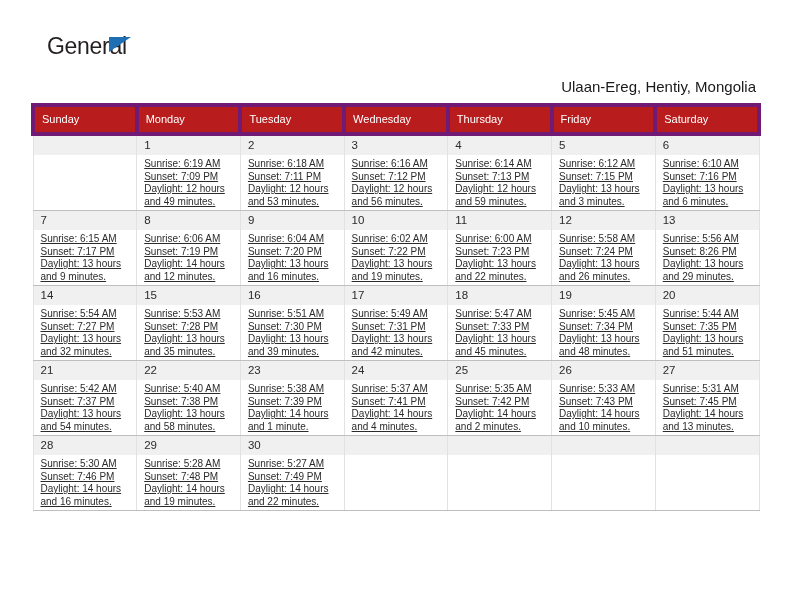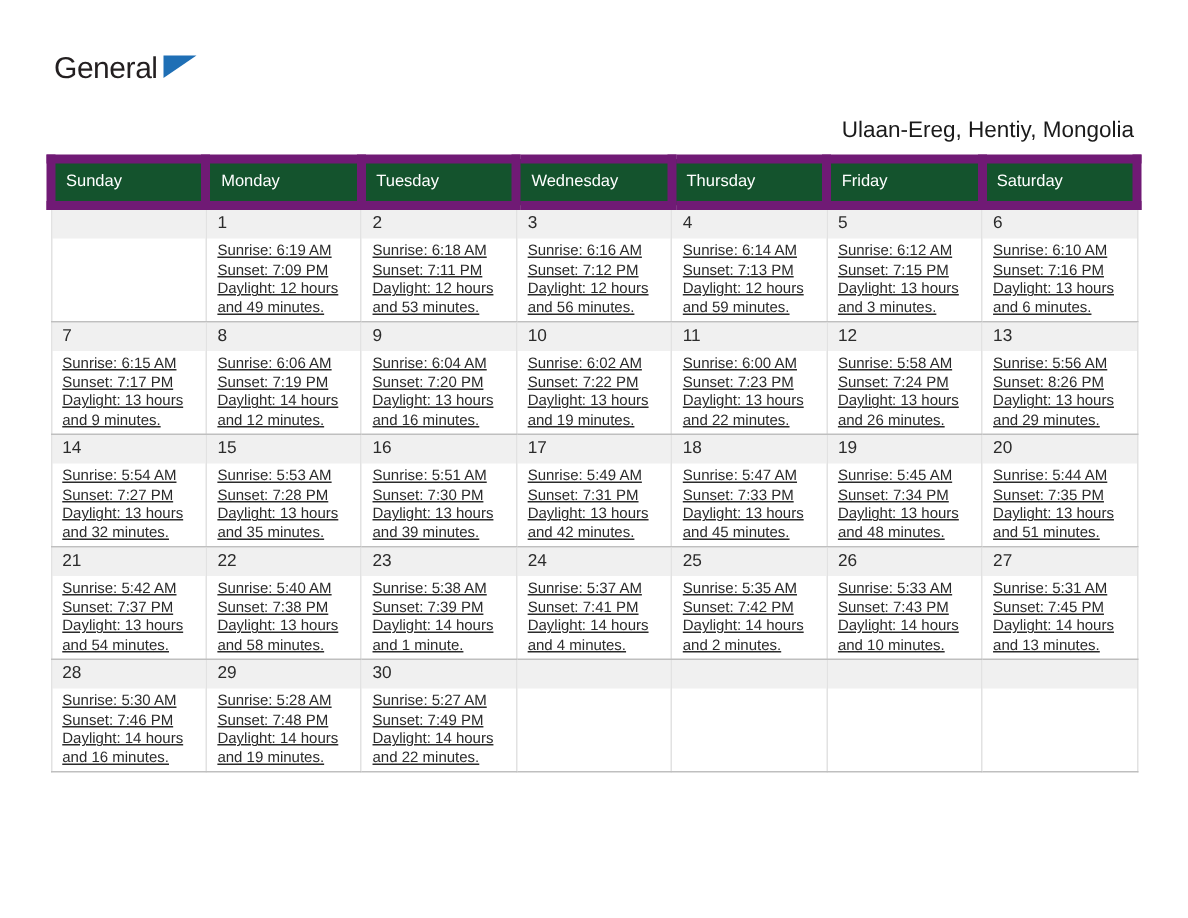--- a/index.html
+++ b/index.html
@@ -31,23 +31,23 @@
   }
   .brand {
     position: absolute;
     left: 36px;
     top: 33px;
     width: 240px;
     height: 52px;
   }
   .brand-line1 {
     position: absolute;
-    left: 0;
+    left: 11px;
     top: 0;
-    font-size: 20px;
+    font-size: 23px;
     letter-spacing: -0.3px;
     color: #231f20;
     line-height: 26px;
   }
   .brand-tri {
     position: absolute;
     left: 73px;
     top: 4px;
     width: 0;
     height: 0;
@@ -87,28 +87,28 @@
   
   .calendar {
     position: absolute;
     left: 31px;
     top: 103px;
     width: 730px;
     border-collapse: collapse;
     table-layout: fixed;
   }
   .calendar th {
-    background: #14532d;
+    background: #b91c1c;
     color: #ffffff;
     font-size: 11px;
     font-weight: normal;
     text-align: left;
     padding: 5px 0 6px 7px;
     height: 14px;
-    border: 6px solid #701a75;
+    border: 4px solid #701a75;
   }
   .calendar td {
     vertical-align: top;
     border-left: 1px solid #e2e2e2;
     border-right: 1px solid #e2e2e2;
     border-bottom: 1px solid #bfbfbf;
     padding: 0;
     height: 74px;
     background: #ffffff;
   }

